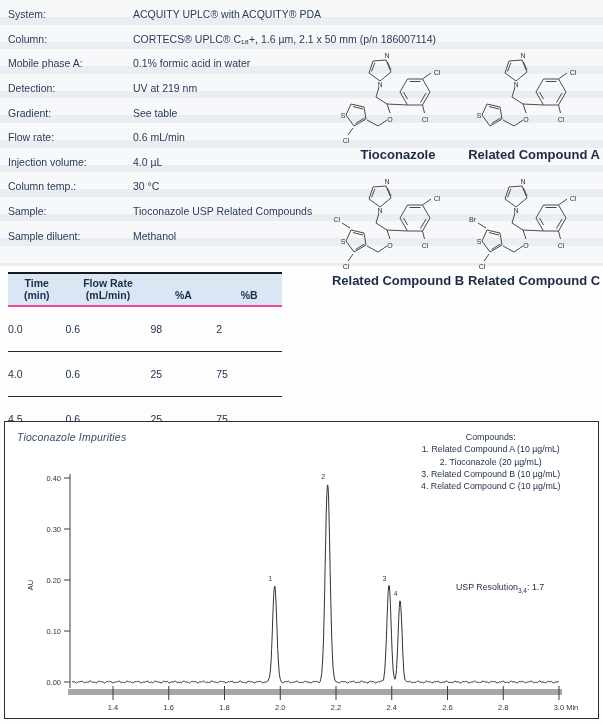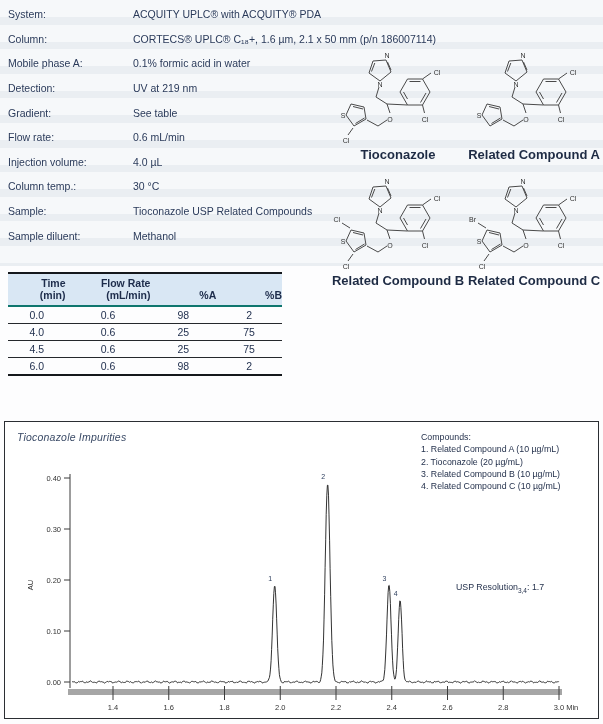--- a/index.html
+++ b/index.html
@@ -22,39 +22,39 @@
   .structure-caption{font-size:13px;font-weight:bold;color:#1e2b44;margin-top:1px;text-align:center;}
   .structure-cell svg{display:block;}
 
   .gradient-table{
     position:absolute;left:8px;top:272px;width:274px;border-collapse:collapse;
     font-size:10.5px;color:#1d2c4b;
     border-top:2px solid #15181c;border-bottom:2px solid #15181c;
   }
   .gradient-table thead tr{background:#d9e7f4;}
   .gradient-table th{
-    font-weight:bold;text-align:right;vertical-align:bottom;
-    padding:3px 0 3px 0;line-height:1.18;border-bottom:2px solid #0f766e;
+    font-weight:bold;text-align:center;vertical-align:bottom;
+    padding:3px 0 3px 0;line-height:1.18;border-bottom:2px solid #ec4899;
   }
   .gradient-table td{
-    text-align:center;padding:2px 0;border-top:1px solid #25282c;
+    padding:16px 0;border-top:1px solid #25282c;
   }
   .gradient-table tbody tr:first-child td{border-top:none;}
   .col-time{width:21%;}.col-flow{width:31%;}.col-a{width:24%;}.col-b{width:24%;}
 
   .chrom-box{
     position:absolute;left:4px;top:421px;width:593px;height:296px;
     border:1px solid #2b2e33;background:#fff;
   }
   .chrom-title{
     position:absolute;left:12px;top:9px;font-size:10.5px;font-style:italic;
     color:#3a4a66;letter-spacing:.2px;
   }
   .chrom-legend{
-    position:absolute;left:416px;top:9px;font-size:8.8px;line-height:12.3px;color:#25324d;
+    position:absolute;left:416px;top:9px;font-size:8.8px;line-height:12.3px;color:#25324d;text-align:center;
   }
   .chrom-legend ul{list-style:none;margin:0;padding:0;}
   .usp-annotation{
     position:absolute;left:451px;top:160px;font-size:8.8px;color:#25324d;
   }
   .usp-annotation sub{font-size:6.5px;}
   #chart{position:absolute;left:0;top:0;}
 </style>
 </head>
 <body>

